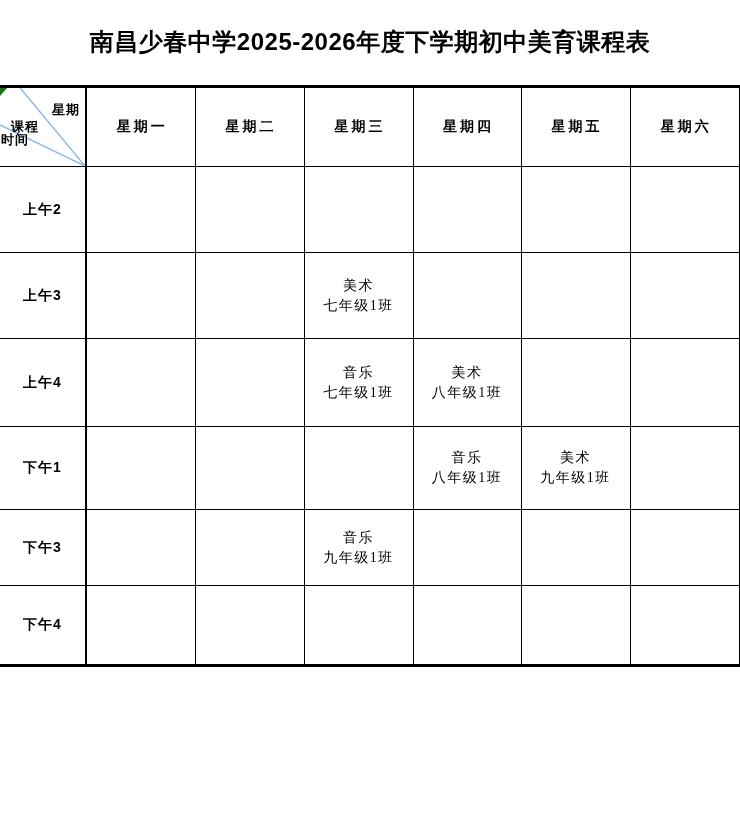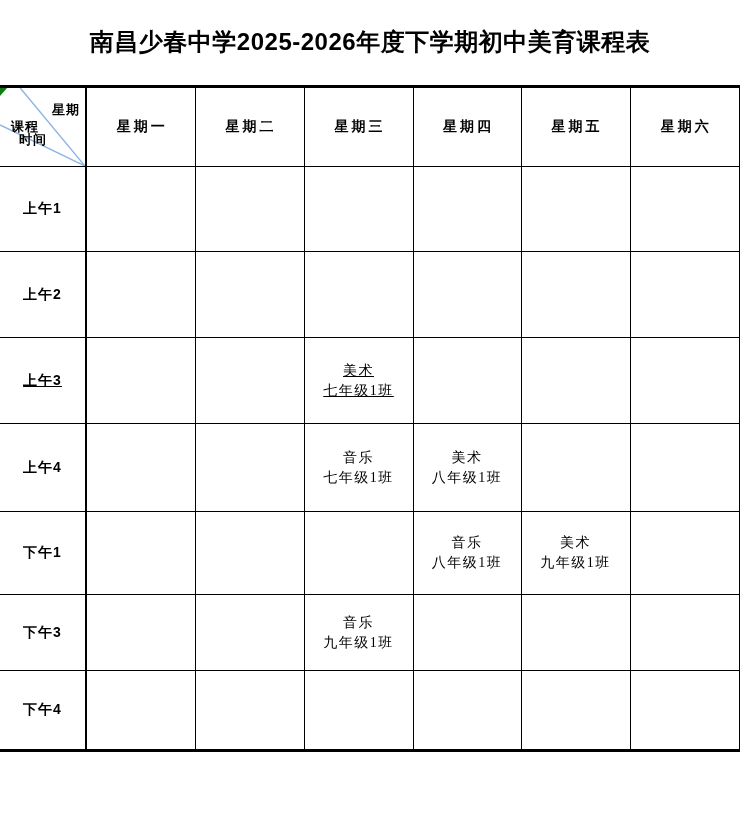--- a/index.html
+++ b/index.html
@@ -47,21 +47,21 @@
   th:first-child, td:first-child {
     border-left: none;
     border-right: 2px solid #000;
   }
   th:last-child, td:last-child {
     border-right: 2px solid #000;
   }
   tr.hrow { height: 80px; }
   tr.r0 { height: 85px; }
   tr.r1 { height: 86px; }
-  tr.r2 { height: 86px; text-decoration: underline; }
+  tr.r2 { height: 86px; }
   tr.r3 { height: 88px; }
   tr.r4 { height: 83px; }
   tr.r5 { height: 79px; }
   tr.r6 { height: 76px; }
   tr.r7 { height: 80px; }
   th.day {
     font-family: "Liberation Sans", sans-serif;
     font-size: 14px;
     font-weight: bold;
     letter-spacing: 3px;
@@ -94,21 +94,21 @@
   .corner-label {
     position: absolute;
     font-size: 13px;
     font-weight: bold;
     letter-spacing: 1px;
     line-height: 14px;
     white-space: nowrap;
   }
   .lbl-week   { top: 15px; right: 5px; }
   .lbl-course { top: 32px; left: 11px; }
-  .lbl-time   { top: 45px; left: 19px; }
+  .lbl-time   { top: 45px; left: 1px; }
 </style>
 </head>
 <body>
 
 <div class="title">南昌少春中学2025-2026年度下学期初中美育课程表</div>
 
 <table class="timetable">
   <colgroup>
     <col style="width:86px">
     <col style="width:109px">
@@ -131,47 +131,20 @@
       <span class="corner-label lbl-time">时间</span>
     </th>
     <th class="day">星期一</th>
     <th class="day">星期二</th>
     <th class="day">星期三</th>
     <th class="day">星期四</th>
     <th class="day">星期五</th>
     <th class="day">星期六</th>
   </tr>
 
-  <tr class="r0">
-    <td class="period">上午1</td>
-    <td class="cell">
-          <div></div>
-          <div></div>
-        </td>
-    <td class="cell">
-          <div></div>
-          <div></div>
-        </td>
-    <td class="cell">
-          <div></div>
-          <div></div>
-        </td>
-    <td class="cell">
-          <div></div>
-          <div></div>
-        </td>
-    <td class="cell">
-          <div></div>
-          <div></div>
-        </td>
-    <td class="cell">
-          <div></div>
-          <div></div>
-        </td>
-  </tr>
 
   <tr class="r1">
     <td class="period">上午2</td>
     <td class="cell">
           <div></div>
           <div></div>
         </td>
     <td class="cell">
           <div></div>
           <div></div>

